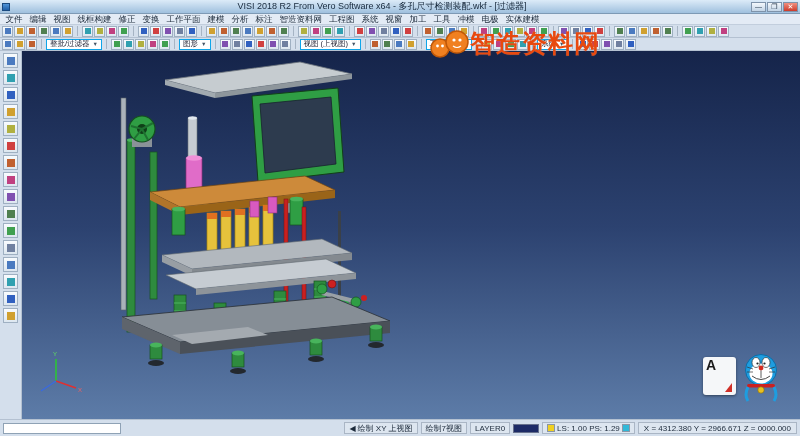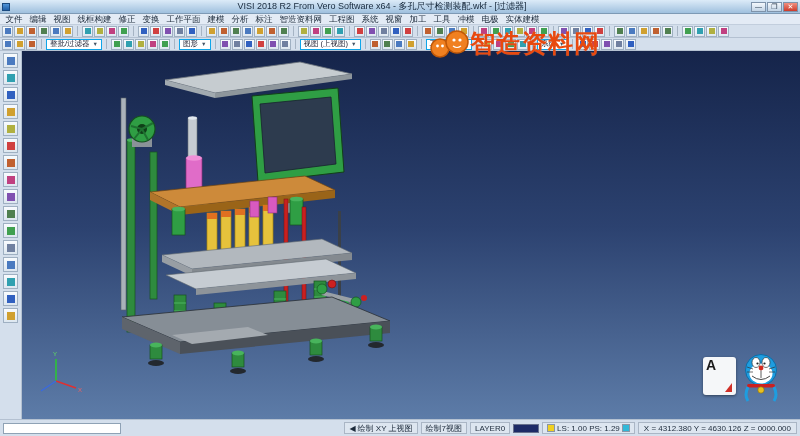--- a/index.html
+++ b/index.html
@@ -671,16 +671,16 @@
     </span>
     <span class="sb-seg bold">
       <span>LAYER0</span>
     </span>
     <span class="sb-chip-navy"></span>
     <span class="sb-seg">
       <span class="sb-mini yellow"></span>
       <span>LS: 1.00 PS: 1.29</span>
       <span class="sb-mini cyan"></span>
     </span>
-    <span class="coords">X = 4312.380 Y = 4630.126 Z = 0000.000</span>
+    <span class="coords">X = 4312.380 Y = 2966.671 Z = 0000.000</span>
   </div>
 
 </div>
 
 </body></html>

